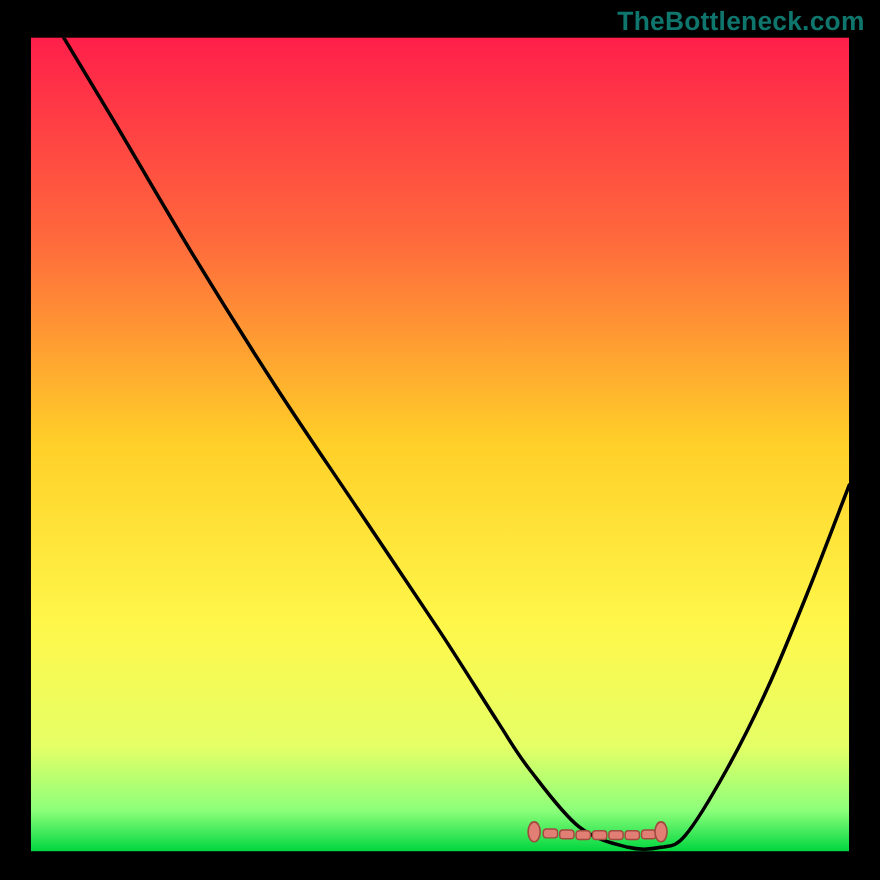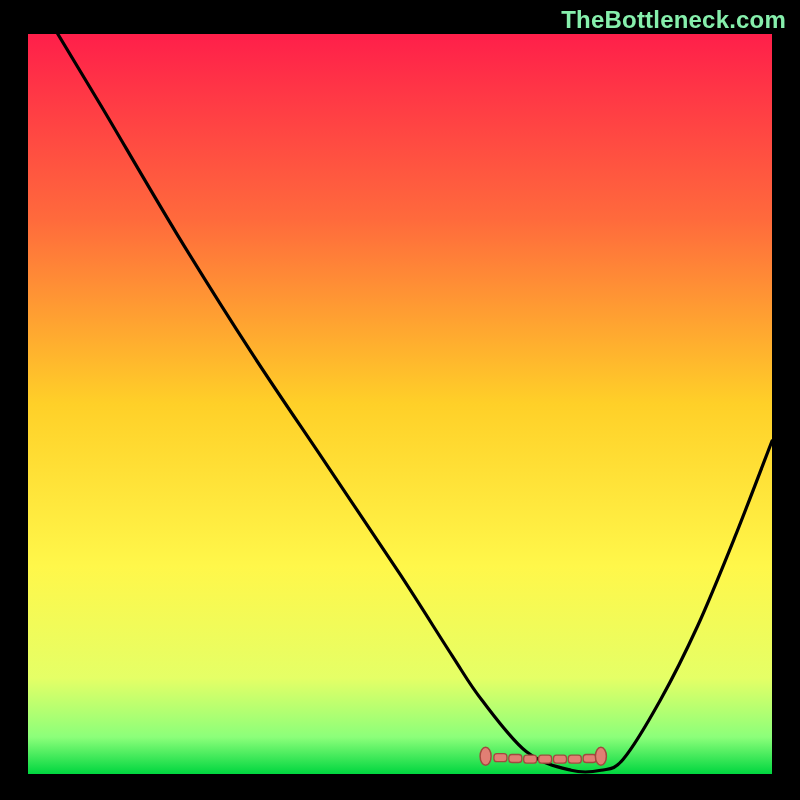--- a/index.html
+++ b/index.html
@@ -14,21 +14,21 @@
   .frame {
     position: relative;
     width: 800px;
     height: 800px;
     background: #000;
   }
   .watermark {
     position: absolute;
     top: 6px;
     right: 14px;
-    color: #86efac;
+    color: #0f766e;
     font-size: 24px;
     font-weight: 600;
     letter-spacing: 0.2px;
     user-select: none;
   }
   .plot-area {
     position: absolute;
     left: 28px;
     top: 34px;
     width: 744px;

